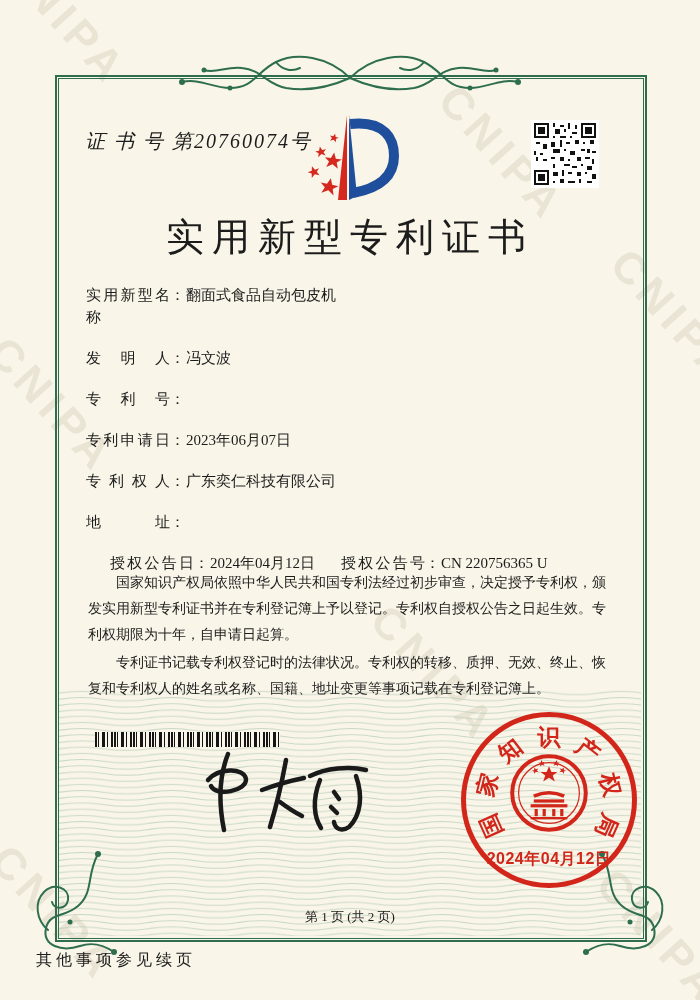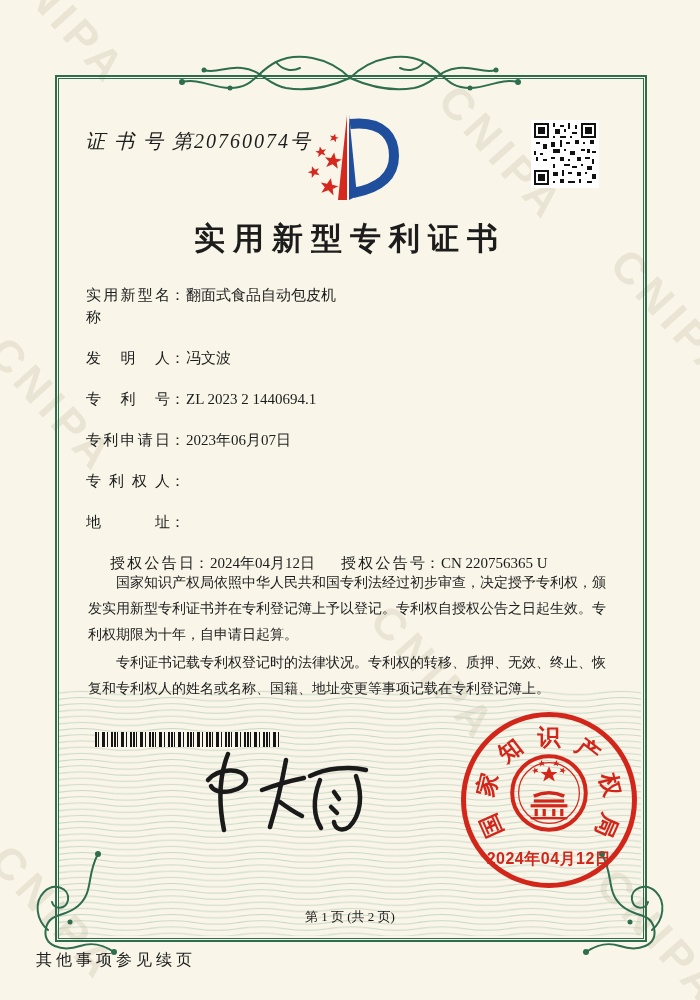--- a/index.html
+++ b/index.html
@@ -28,22 +28,22 @@
   .waves{position:absolute;left:59px;top:690px;width:582px;height:246px;z-index:1;}
   
   .orn{position:absolute;z-index:3;}
   .orn path,.orn circle{stroke:#2e6e4e;fill:none;stroke-width:2;stroke-linecap:round;}
   .orn circle.dot{fill:#2e6e4e;stroke:none;}
   
   .cert-no{position:absolute;left:85px;top:128px;font-size:20px;letter-spacing:2px;z-index:2;font-style:italic;}
   .logo{position:absolute;left:288px;top:110px;z-index:2;}
   .qr{position:absolute;left:531px;top:120px;width:68px;height:68px;background:#fff;padding:3px;box-sizing:border-box;z-index:2;}
   .title{
-    position:absolute;left:0;right:0;top:218px;text-align:center;
-    font-size:31px;font-weight:bold;letter-spacing:8px;z-index:2;
+    position:absolute;left:0;right:0;top:212px;text-align:center;
+    font-size:38px;font-weight:normal;letter-spacing:8px;z-index:2;
   }
   .fields{position:absolute;left:86px;top:284px;width:530px;z-index:2;font-size:15px;}
   .field-row{display:flex;margin-bottom:19px;line-height:22px;}
   .f-label{display:inline-block;width:84px;text-align:justify;text-align-last:justify;flex:0 0 84px;}
   .f-colon{flex:0 0 16px;}
   .f-value{flex:1;}
   .grant-row{display:flex;line-height:22px;}
   .grant-row .pair{display:flex;margin-left:24px;}
   .grant-row .pair2{margin-left:26px;}
   .paras{position:absolute;left:88px;top:570px;width:524px;z-index:2;
@@ -234,30 +234,30 @@
         <span class="f-value">翻面式食品自动包皮机</span>
     </div>
     <div class="field-row">
       <span class="f-label">发明人</span>
         <span class="f-colon">：</span>
         <span class="f-value">冯文波</span>
     </div>
     <div class="field-row">
       <span class="f-label">专利号</span>
         <span class="f-colon">：</span>
-        <span class="f-value">ZL 2023 2 1440694.1</span>
     </div>
     <div class="field-row">
       <span class="f-label">专利申请日</span>
         <span class="f-colon">：</span>
         <span class="f-value">2023年06月07日</span>
     </div>
     <div class="field-row">
       <span class="f-label">专利权人</span>
         <span class="f-colon">：</span>
+        <span class="f-value">广东奕仁科技有限公司</span>
     </div>
     <div class="field-row">
       <span class="f-label">地址</span>
         <span class="f-colon">：</span>
     </div>
     <div class="grant-row">
       <span class="pair">
         <span class="f-label">授权公告日</span>
           <span class="f-colon">：</span>
           <span>2024年04月12日</span>

